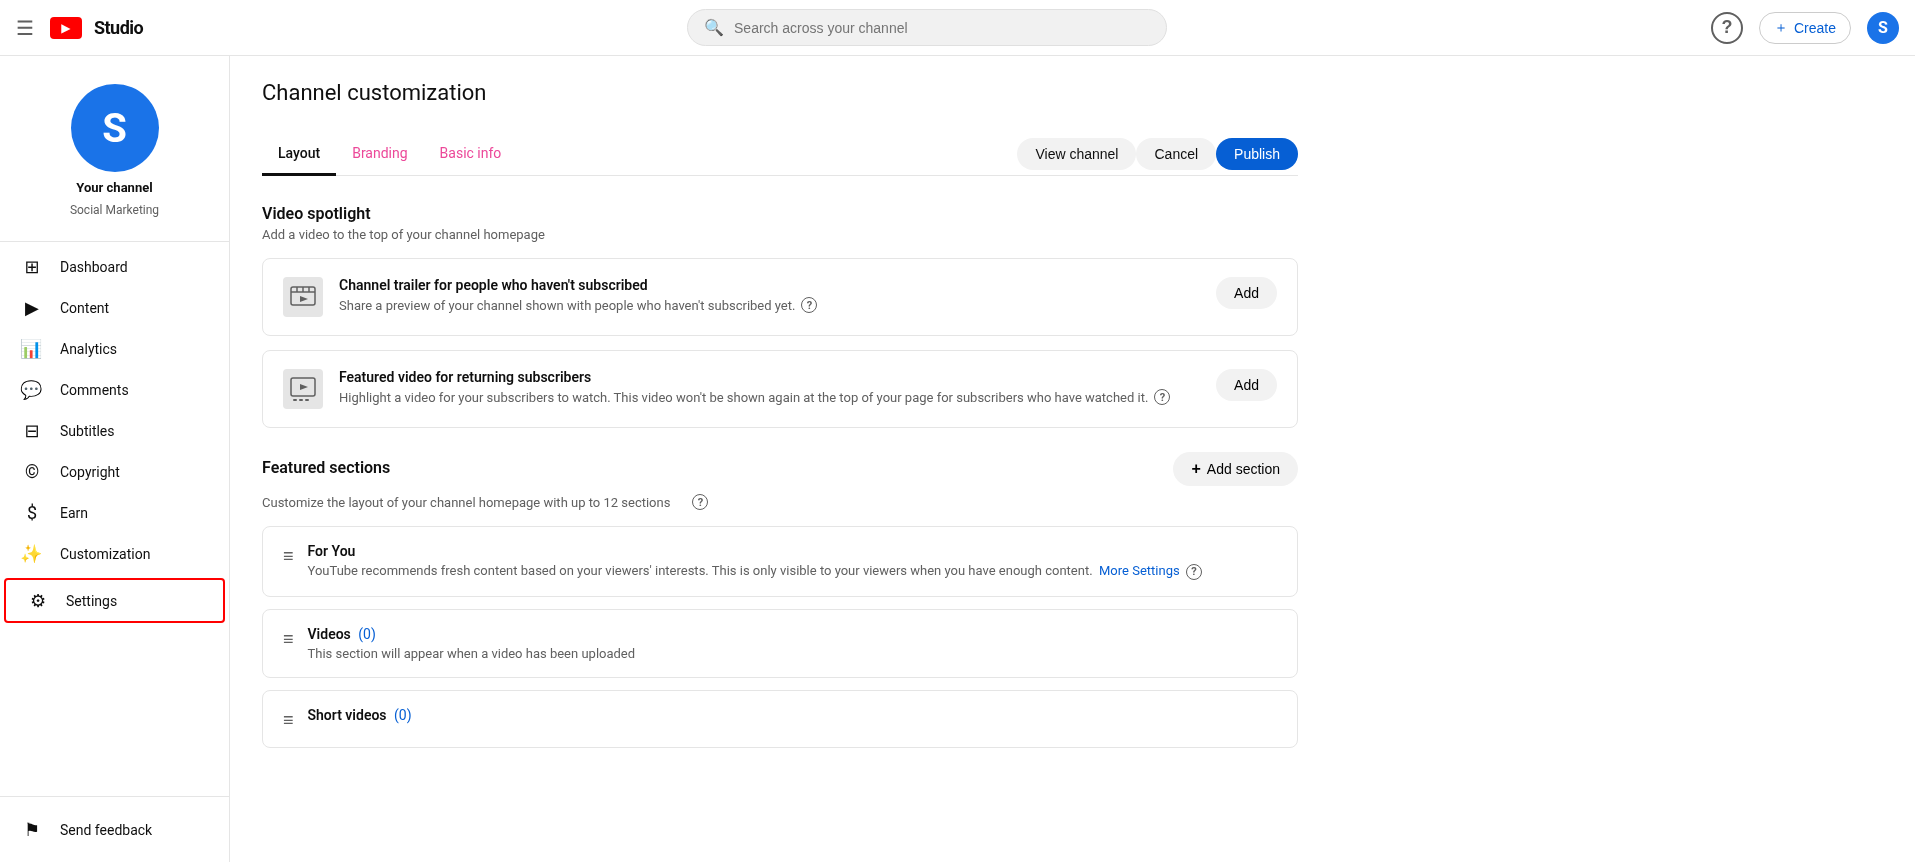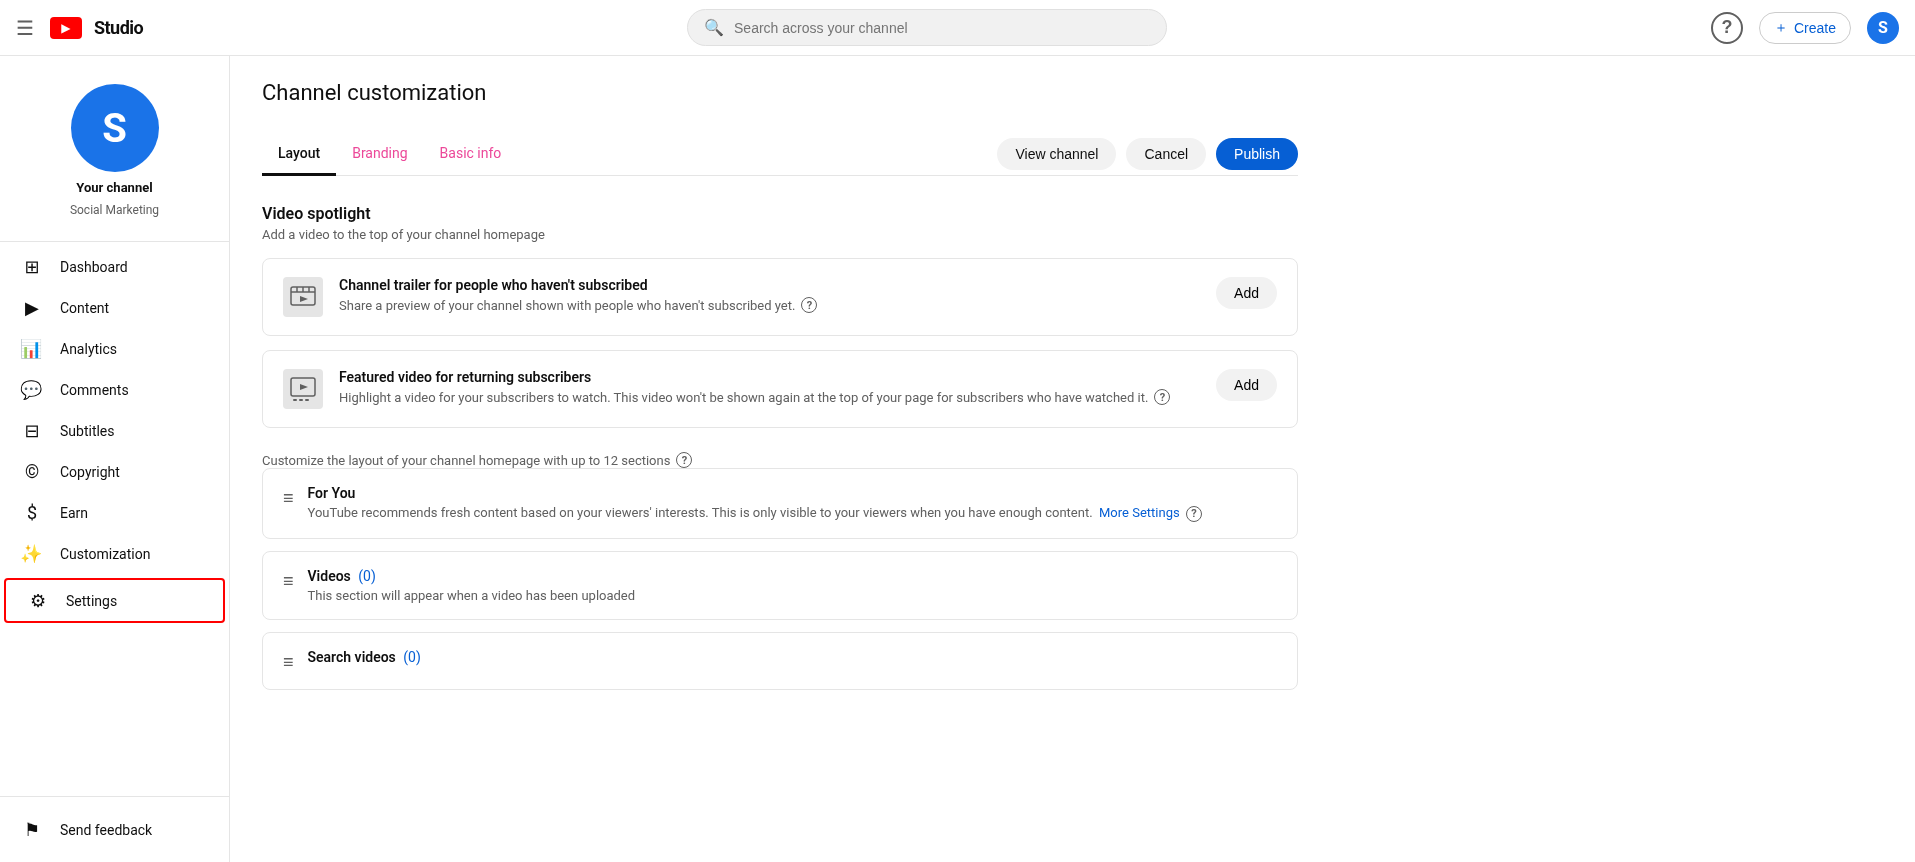--- a/index.html
+++ b/index.html
@@ -61,21 +61,21 @@
     .page-title { font-size: 22px; font-weight: 400; margin-bottom: 28px; color: #0f0f0f; }
 
     
     .tabs-row { display: flex; align-items: center; border-bottom: 1px solid #e5e5e5; margin-bottom: 28px; }
     .tab {
       padding: 12px 16px; cursor: pointer; font-size: 14px; color: #ec4899;
       border-bottom: 3px solid transparent; margin-bottom: -1px;
       transition: color 0.1s;
     }
     .tab.active { color: #0f0f0f; border-bottom: 3px solid #0f0f0f; font-weight: 500; }
-    .tab-actions { margin-left: auto; display: flex; gap: 10px; align-items: center; }
+    .tab-actions { margin-left: auto; display: flex; align-items: center; }
     .btn-view-channel {
       background: #f2f2f2; border: none; border-radius: 18px; padding: 8px 18px;
       font-size: 14px; cursor: pointer; font-weight: 500; color: #0f0f0f;
     }
     .btn-cancel {
       background: #f2f2f2; border: none; border-radius: 18px; padding: 8px 18px;
       font-size: 14px; cursor: pointer; font-weight: 500; color: #0f0f0f;
     }
     .btn-publish {
       background: #065fd4; color: #fff; border: none; border-radius: 18px; padding: 8px 18px;
@@ -101,21 +101,21 @@
     .help-circle { width: 16px; height: 16px; border-radius: 50%; border: 1.5px solid #606060; display: inline-flex; align-items: center; justify-content: center; font-size: 11px; color: #606060; font-weight: 700; cursor: pointer; flex-shrink: 0; }
 
     
     .featured-header { display: flex; align-items: center; justify-content: space-between; margin-bottom: 8px; }
     .featured-title-area {}
     .add-section-btn {
       display: flex; align-items: center; gap: 6px; background: #f2f2f2;
       border: none; border-radius: 18px; padding: 8px 18px; font-size: 14px;
       cursor: pointer; font-weight: 500;
     }
-    .section-sub2 { font-size: 13px; color: #606060; display: flex; align-items: center; gap: 6px; }
+    .section-sub2 { font-size: 13px; color: #606060; margin-bottom: 16px; display: flex; align-items: center; gap: 22px; }
 
     
     .featured-item {
       border: 1px solid #e5e5e5; border-radius: 8px; padding: 16px 20px;
       margin-bottom: 12px; background: #fff;
     }
     .featured-item-header { display: flex; align-items: flex-start; gap: 14px; }
     .drag-handle { font-size: 18px; color: #606060; cursor: grab; margin-top: 2px; flex-shrink: 0; }
     .featured-item-body { flex: 1; }
     .featured-item-title { font-size: 14px; font-weight: 600; margin-bottom: 4px; }
@@ -281,20 +281,29 @@
               <span class="help-circle">?</span>
             </div>
           </div>
           <div class="card-add">
             <button class="btn-add">Add</button>
           </div>
         </div>
       </div>
 
       <div style="margin-top: 24px;">
+        <div class="featured-header">
+          <div class="featured-title-area">
+            <div class="section-title">Featured sections</div>
+          </div>
+          <button class="add-section-btn">
+            <span style="font-weight:700; font-size:16px;">+</span>
+            <span>Add section</span>
+          </button>
+        </div>
         <div class="section-sub2">
           <span>Customize the layout of your channel homepage with up to 12 sections</span>
           <span class="help-circle">?</span>
         </div>
 
         <div class="featured-item">
           <div class="featured-item-header">
             <span class="drag-handle">≡</span>
             <div class="featured-item-body">
               <div class="featured-item-title">
@@ -322,21 +331,21 @@
               </div>
             </div>
           </div>
         </div>
 
         <div class="featured-item">
           <div class="featured-item-header">
             <span class="drag-handle">≡</span>
             <div class="featured-item-body">
               <div class="featured-item-title">
-                <span>Search videos</span>
+                <span>Short videos</span>
                 <span class="count" style="color:#065fd4; font-weight:400; margin-left:4px;">(0)</span>
               </div>
             </div>
           </div>
         </div>
 
       </div>
     </div>
   </main>
 </div>

